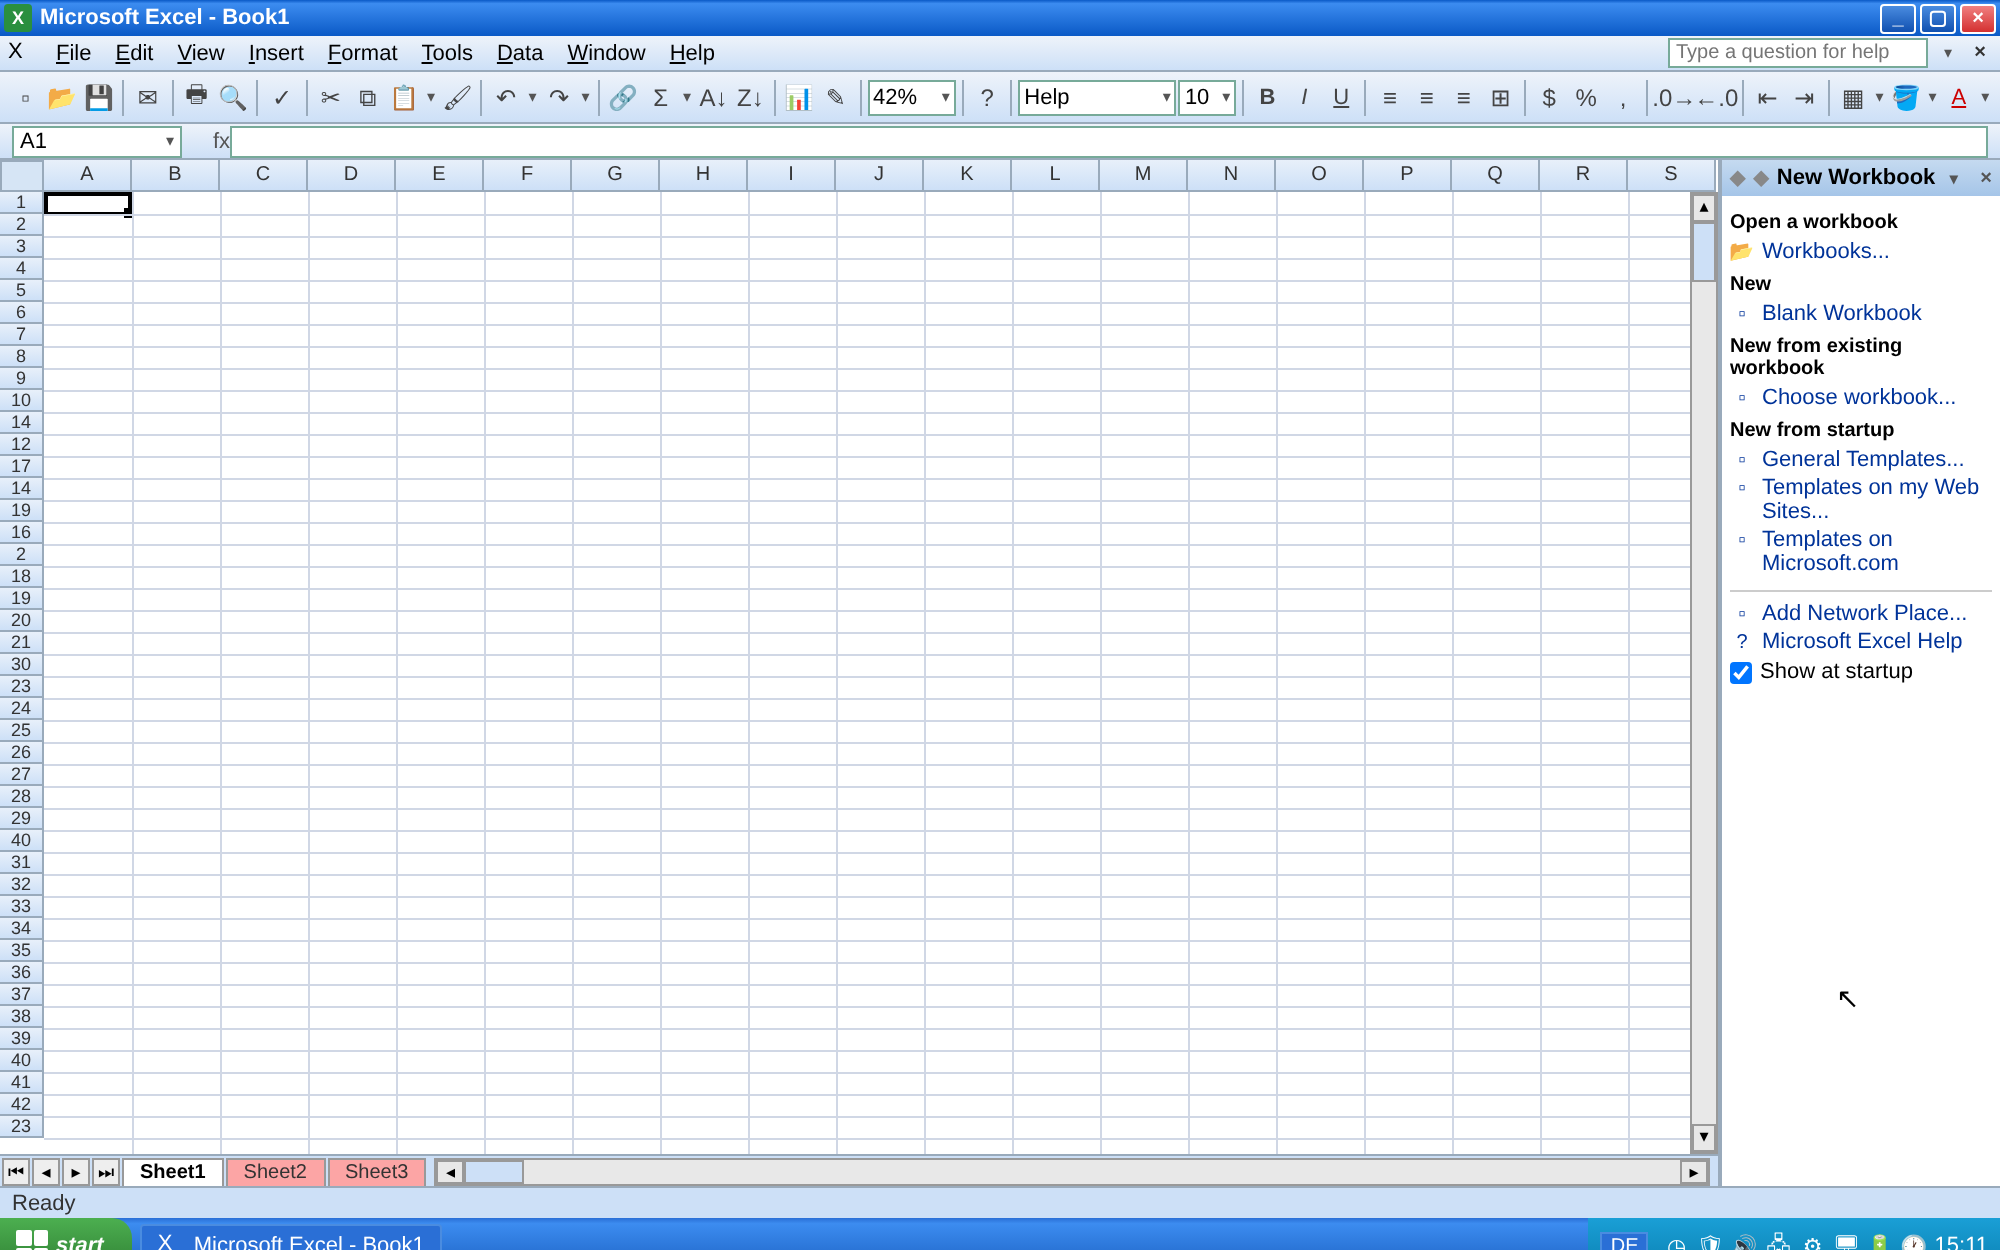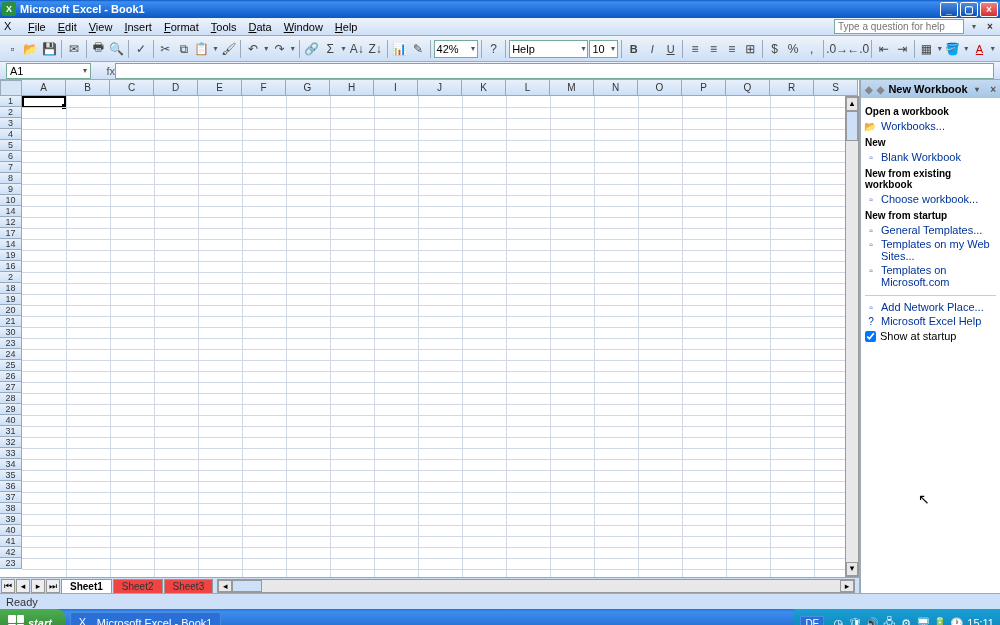--- a/index.html
+++ b/index.html
@@ -47,21 +47,21 @@
 .cells { flex:1; position:relative; background:#fff; }
 .gridline-v { position:absolute; top:0; bottom:0; width:1px; background:#d0d7e5; }
 .gridline-h { position:absolute; left:0; right:0; height:1px; background:#d0d7e5; }
 .activecell { position:absolute; left:0; top:0; width:44px; height:12px; border:2px solid #000; background:#fff; }
 .activecell::after { content:""; position:absolute; right:-3px; bottom:-3px; width:5px; height:5px; background:#000; }
 
 
 .sheettabs { height:16px; background:#cde0f7; display:flex; align-items:center; border-top:1px solid #9ab; }
 .tabnav { width:14px; height:14px; border:1px solid #999; background:#eee; text-align:center; font-size:9px; line-height:12px; margin-left:1px; }
 .sheettab { padding:0 8px; height:14px; background:#fff; border:1px solid #999; border-bottom:none; font-size:10px; color:#000; margin-left:1px; line-height:13px; position:relative; }
-.sheettab.inactive { background:#ef4444; color:#333; }
+.sheettab.inactive { background:#fca5a5; color:#333; }
 .sheettab.active { font-weight:bold; }
 .hscroll { flex:1; height:14px; background:#e8e8e8; border:1px solid #999; margin:0 4px; position:relative; }
 .hscroll .thumb { position:absolute; left:0; top:0; height:12px; width:30px; background:#cde0f7; border:1px solid #999; }
 .hscroll .arr { position:absolute; top:0; width:14px; height:12px; background:#e8e8e8; border:1px solid #999; text-align:center; font-size:9px; }
 .vscroll { width:14px; background:#e8e8e8; border:1px solid #999; position:relative; }
 .vscroll .thumb { position:absolute; top:14px; left:0; width:12px; height:30px; background:#cde0f7; border:1px solid #999; }
 .vscroll .arr { position:absolute; left:0; width:12px; height:14px; background:#e8e8e8; border:1px solid #999; text-align:center; font-size:9px; }
 
 
 .taskpane { width:140px; background:#eef3fa; border-left:1px solid #9ab; display:flex; flex-direction:column; }

